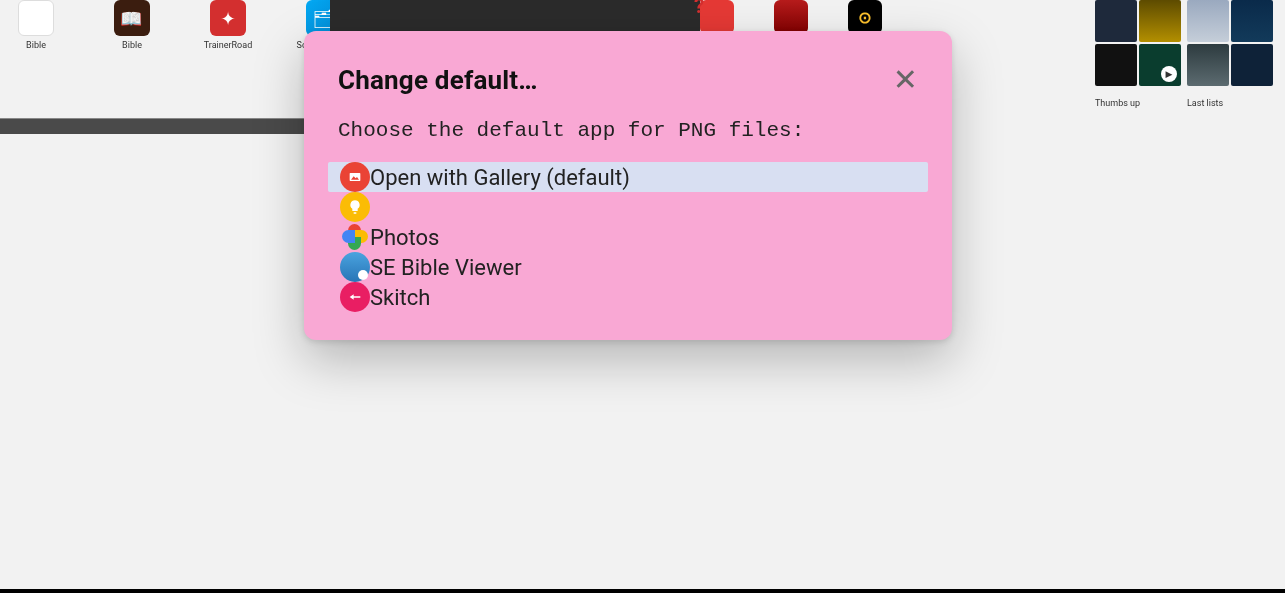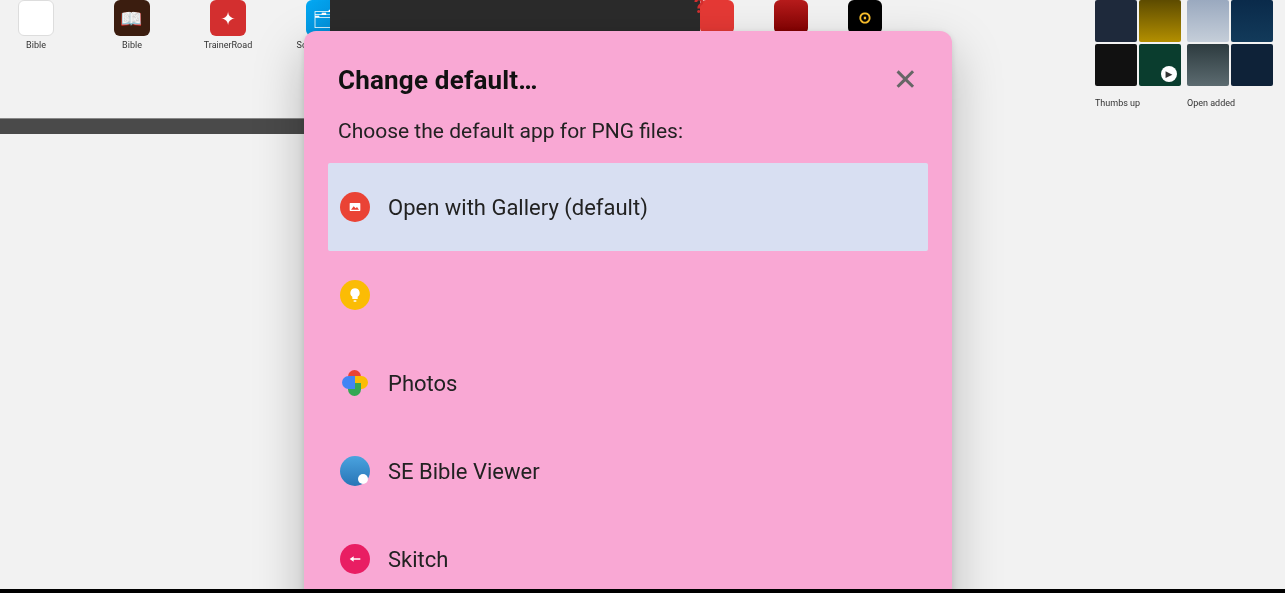--- a/index.html
+++ b/index.html
@@ -49,25 +49,25 @@
     border-radius:12px;
     box-shadow:0 20px 50px rgba(0,0,0,.25), 0 2px 6px rgba(0,0,0,.12);
     padding-bottom:28px;
   }
   .dialog-head {
     display:flex; align-items:center; justify-content:space-between;
     padding:34px 34px 10px 34px;
   }
   .dialog-title { font-size:26px; font-weight:700; color:#111; letter-spacing:.2px;}
   .close-x { font-size:30px; color:#666; cursor:pointer; line-height:1; user-select:none;}
-  .dialog-sub { font-size:21px; color:#222; padding:14px 34px 20px 34px;}
+  .dialog-sub { font-size:21px; color:#222; padding:14px 34px 20px 34px;font-family:Liberation Mono, monospace;}
   .opt-list { padding:0 24px;}
   .opt {
-    display:flex; align-items:center; gap:18px;
-    padding:29px 12px;
+    display:flex; align-items:center; 
+    padding:0 12px;
     font-size:22px; color:#222;
     cursor:pointer;
     border-radius:2px;
   }
   .opt.selected { background:#d8dff2;}
   .opt .oic { width:30px; height:30px; border-radius:50%; display:flex; align-items:center; justify-content:center; font-size:16px; color:#fff; flex:0 0 30px;}
   .oic-gallery { background:#ea4335;}
   .oic-keep { background:#fbbc05; border-radius:4px; color:#fff;}
   .oic-photos { background:transparent;}
   .oic-se { background:linear-gradient(#4aa3df,#2875b6); border-radius:4px; position:relative;}
@@ -129,21 +129,21 @@
       </div>
       <div class="album-caption">Thumbs up</div>
     </div>
     <div class="album-wrap">
       <div style="display:grid; grid-template-columns:repeat(2,42px); grid-auto-rows:42px; gap:2px;">
         <div class="album-cell sky"></div>
         <div class="album-cell sc"></div>
         <div class="album-cell fog"></div>
         <div class="album-cell" style="background:#0e2238;"></div>
       </div>
-      <div class="album-caption">Open added</div>
+      <div class="album-caption">Last lists</div>
     </div>
   </div>
 </div>
 
 <div class="side-sliver"></div>
 
 <div class="dialog">
   <div class="dialog-head">
     <div class="dialog-title">Change default…</div>
     <div class="close-x">✕</div>

